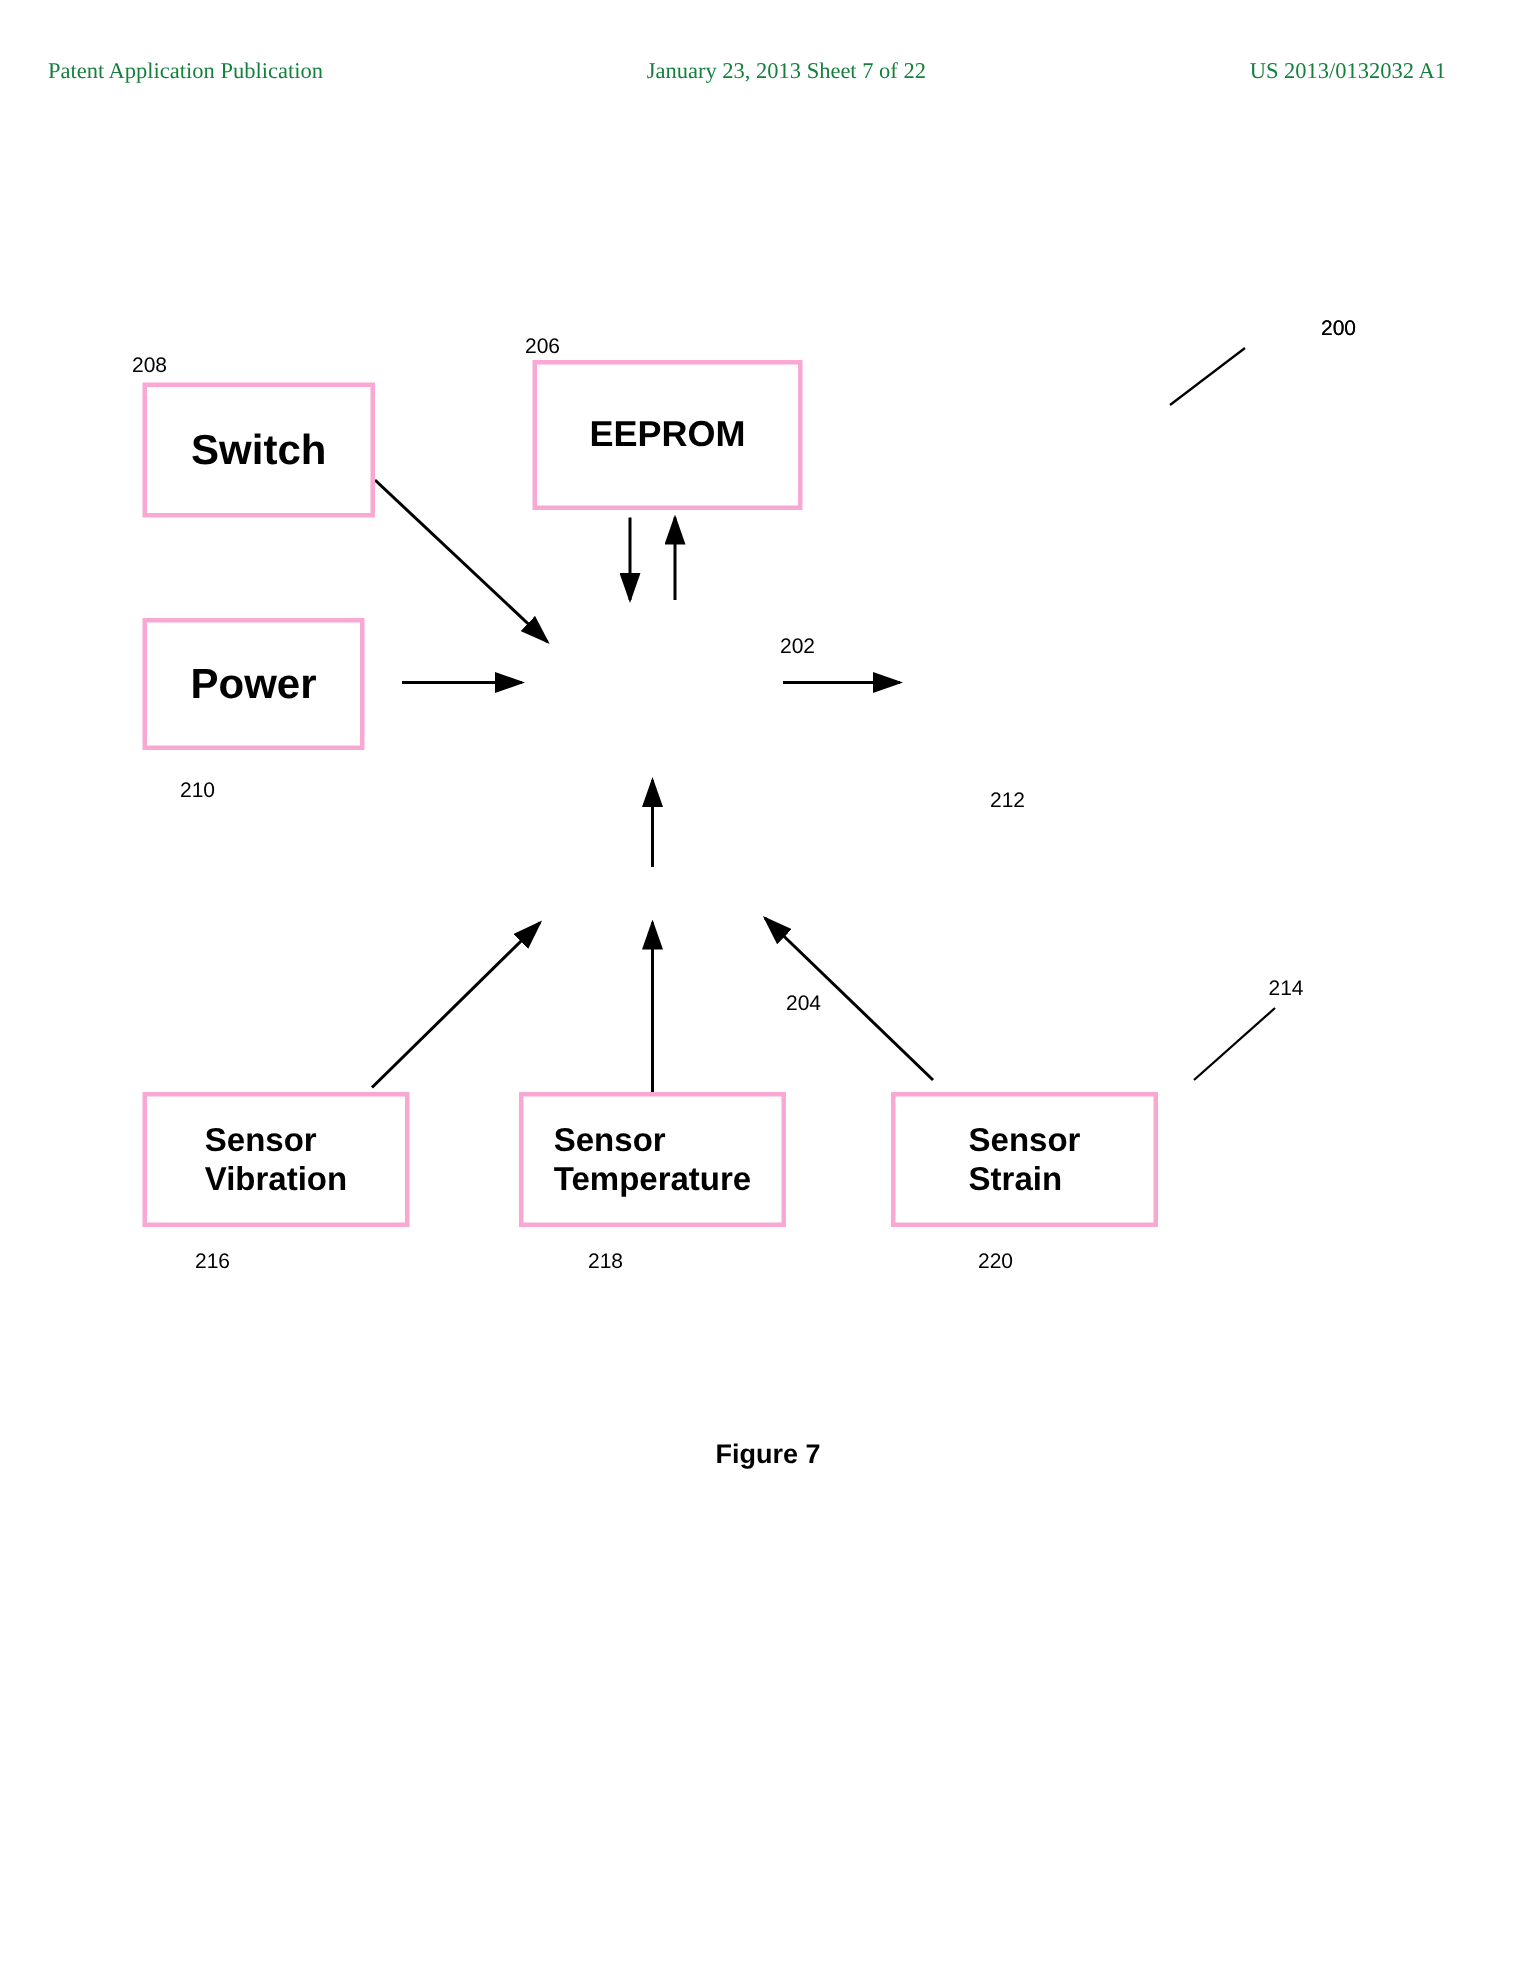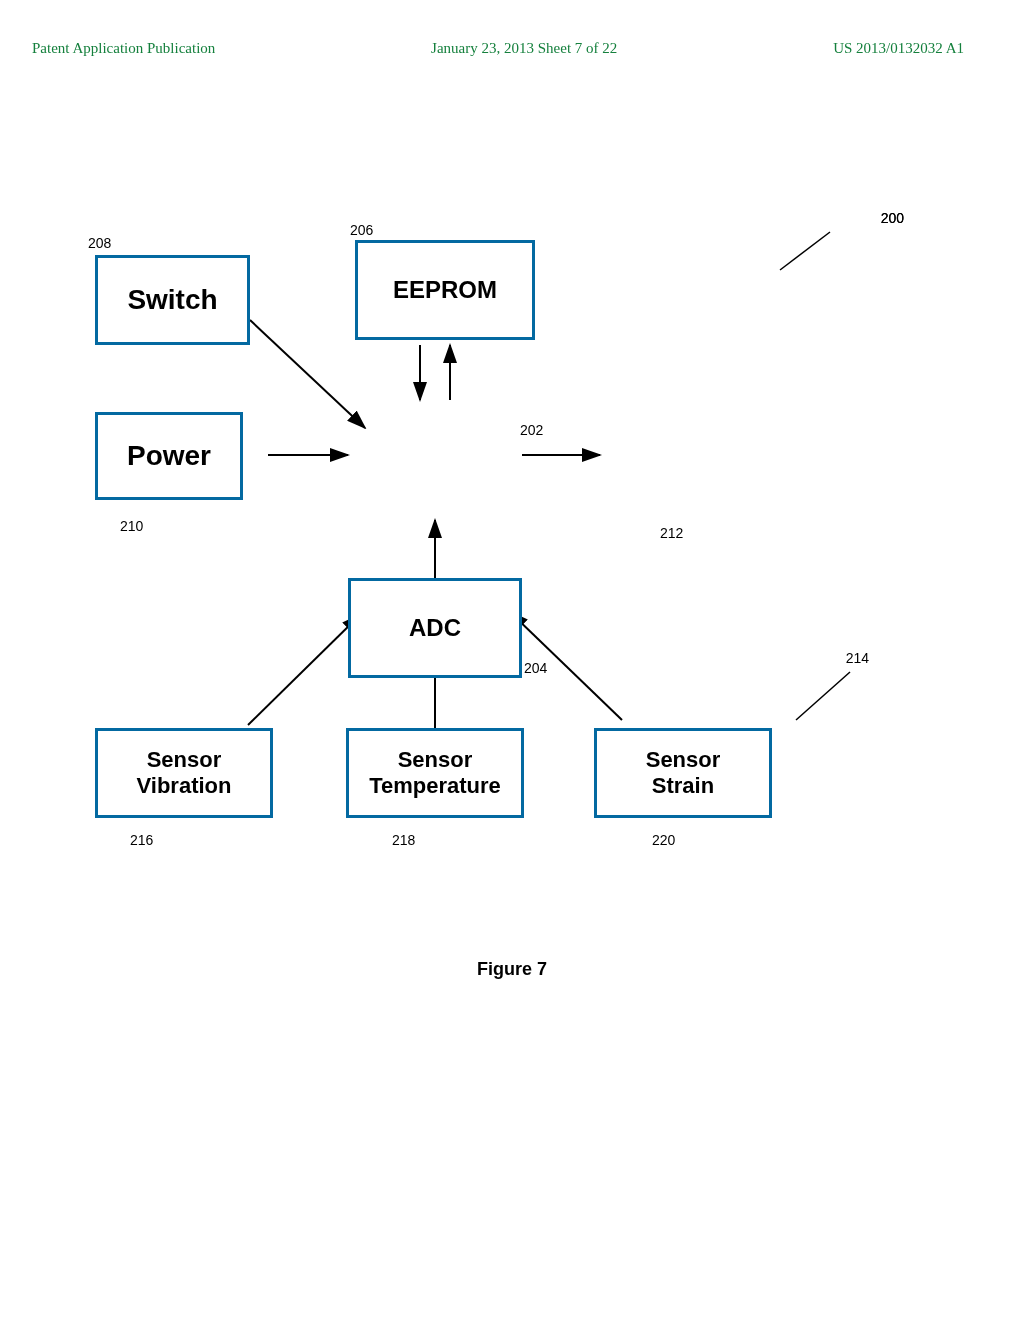--- a/index.html
+++ b/index.html
@@ -27,26 +27,26 @@
       position: absolute;
       top: 160px;
       left: 0;
       width: 1024px;
       height: 900px;
     }
 
     
     .box {
       position: absolute;
-      border: 3px solid #0369a1;
+      border: 3px solid #f9a8d4;
       background: #fff;
       display: flex;
       align-items: center;
       justify-content: center;
-      text-align: center;
+      text-align: left;
     }
 
     .box-label {
       font-size: 28px;
       font-weight: bold;
       font-family: Arial, Helvetica, sans-serif;
       line-height: 1.2;
     }
 
     .box-label-large {
@@ -143,23 +143,20 @@
 
   <div class="box" style="left: 95px; top: 252px; width: 148px; height: 88px;">
     <span class="box-label">Power</span>
   </div>
   <div class="ref" style="top: 358px; left: 120px;">210</div>
 
   <div class="ref" style="top: 262px; left: 520px;">202</div>
 
   <div class="ref" style="top: 365px; left: 660px;">212</div>
 
-  <div class="box" style="left: 348px; top: 418px; width: 174px; height: 100px;">
-    <span class="box-label-large">ADC</span>
-  </div>
   <div class="ref" style="top: 500px; left: 524px;">204</div>
 
   <div class="box" style="left: 95px; top: 568px; width: 178px; height: 90px;">
     <span class="box-label" style="font-size:22px;">Sensor<br>Vibration</span>
   </div>
   <div class="ref" style="top: 672px; left: 130px;">216</div>
 
   <div class="box" style="left: 346px; top: 568px; width: 178px; height: 90px;">
     <span class="box-label" style="font-size:22px;">Sensor<br>Temperature</span>
   </div>

